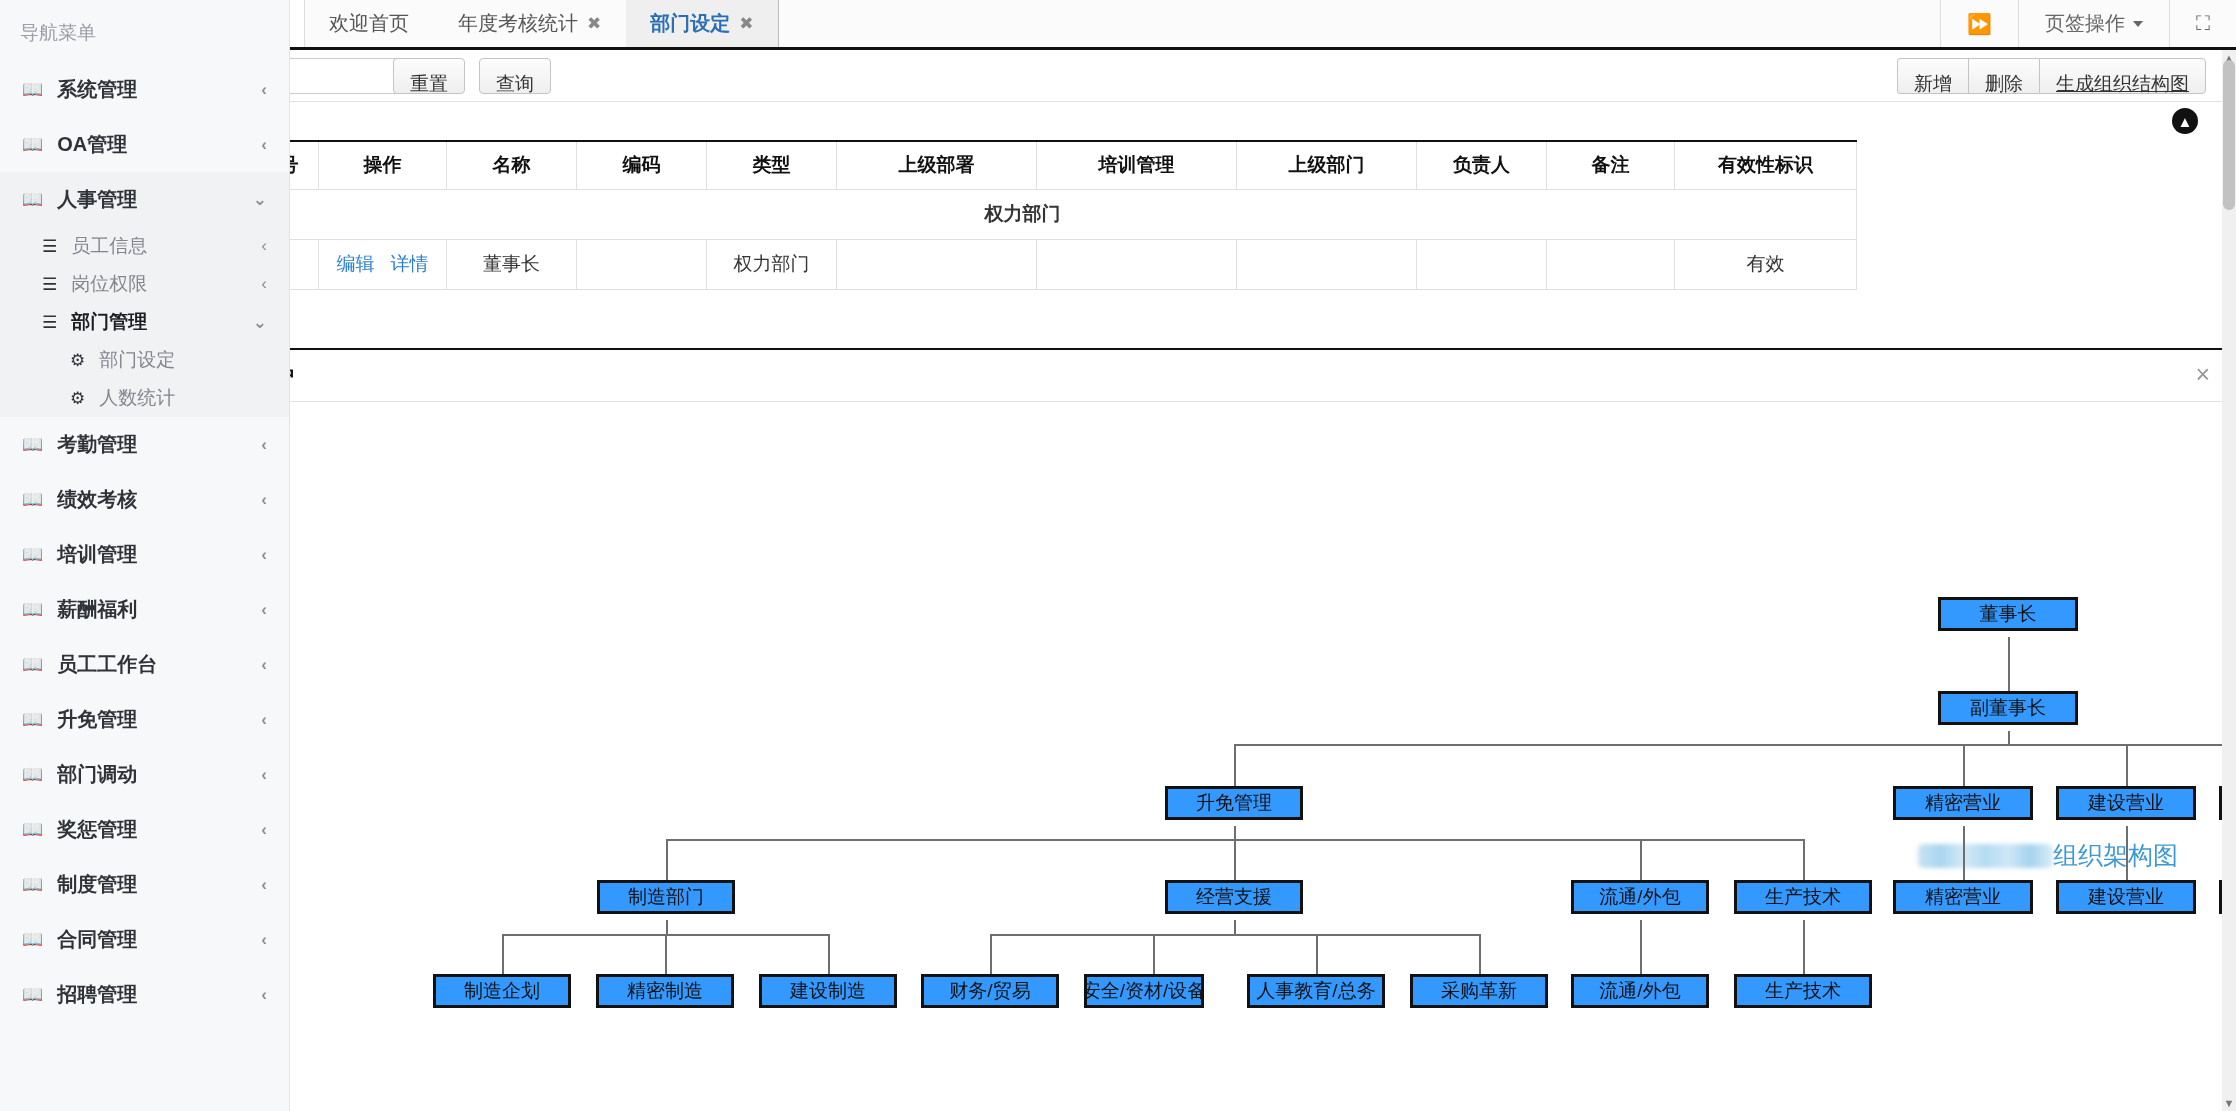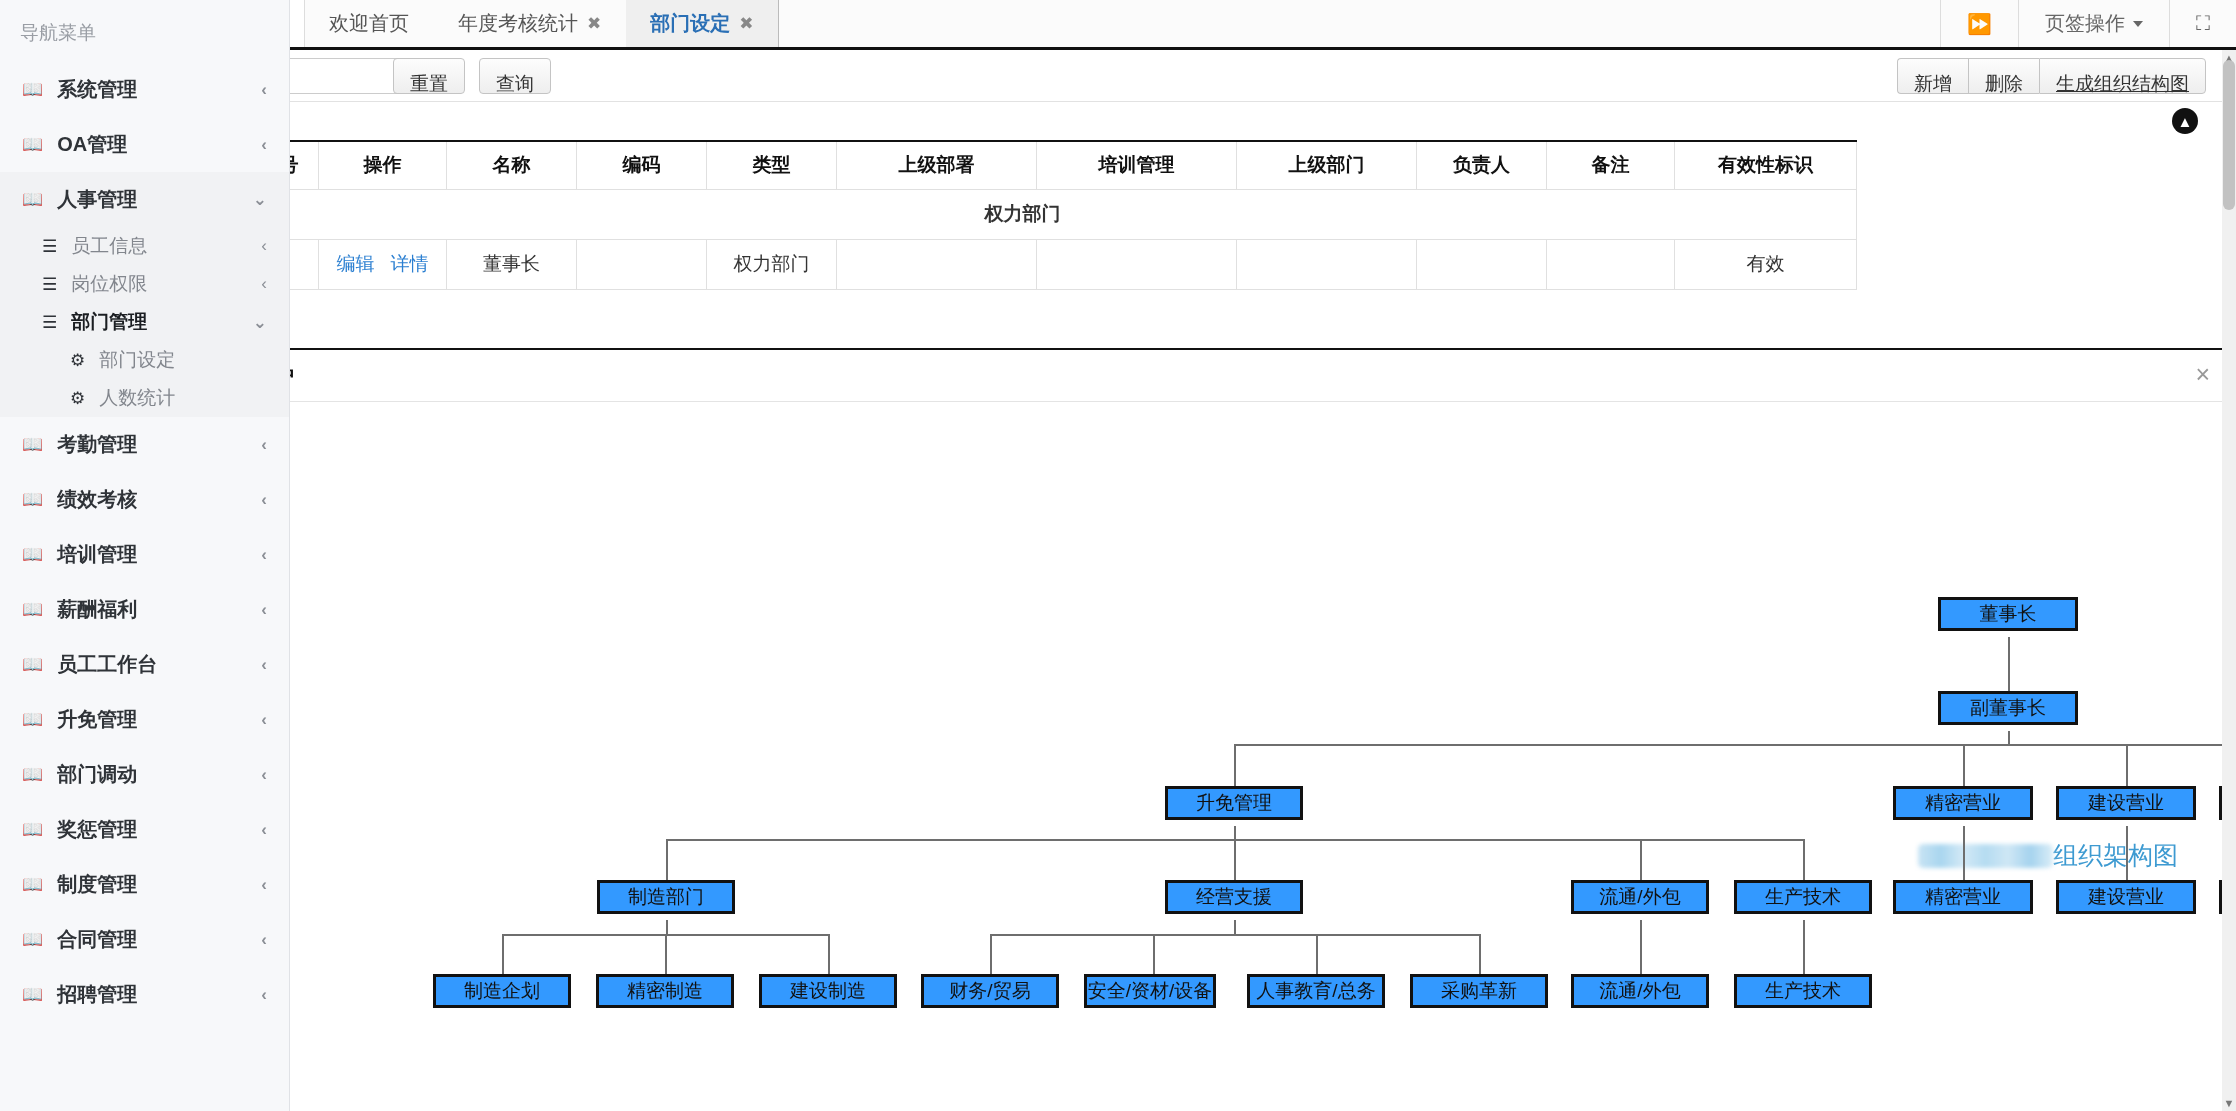--- a/index.html
+++ b/index.html
@@ -327,21 +327,21 @@
           <div class="node" style="left: 925px; top: 478px; width: 138px;">经营支援</div>
           <div class="node" style="left: 1331px; top: 478px; width: 138px;">流通/外包</div>
           <div class="node" style="left: 1494px; top: 478px; width: 138px;">生产技术</div>
           <div class="node" style="left: 1653px; top: 478px; width: 140px;">精密营业</div>
           <div class="node" style="left: 1816px; top: 478px; width: 140px;">建设营业</div>
           <div class="node" style="left: 1979px; top: 478px; width: 140px;">技术部门</div>
           <div class="node" style="left: 193px; top: 572px; width: 138px;">制造企划</div>
           <div class="node" style="left: 356px; top: 572px; width: 138px;">精密制造</div>
           <div class="node" style="left: 519px; top: 572px; width: 138px;">建设制造</div>
           <div class="node" style="left: 681px; top: 572px; width: 138px;">财务/贸易</div>
-          <div class="node" style="left: 844px; top: 572px; width: 132px;">安全/资材/设备</div>
+          <div class="node" style="left: 844px; top: 572px; width: 120px;">安全/资材/设备</div>
           <div class="node" style="left: 1007px; top: 572px; width: 138px;">人事教育/总务</div>
           <div class="node" style="left: 1170px; top: 572px; width: 138px;">采购革新</div>
           <div class="node" style="left: 1331px; top: 572px; width: 138px;">流通/外包</div>
           <div class="node" style="left: 1494px; top: 572px; width: 138px;">生产技术</div>
         </div>
 
     </div>
   </div>
 </div>
 

